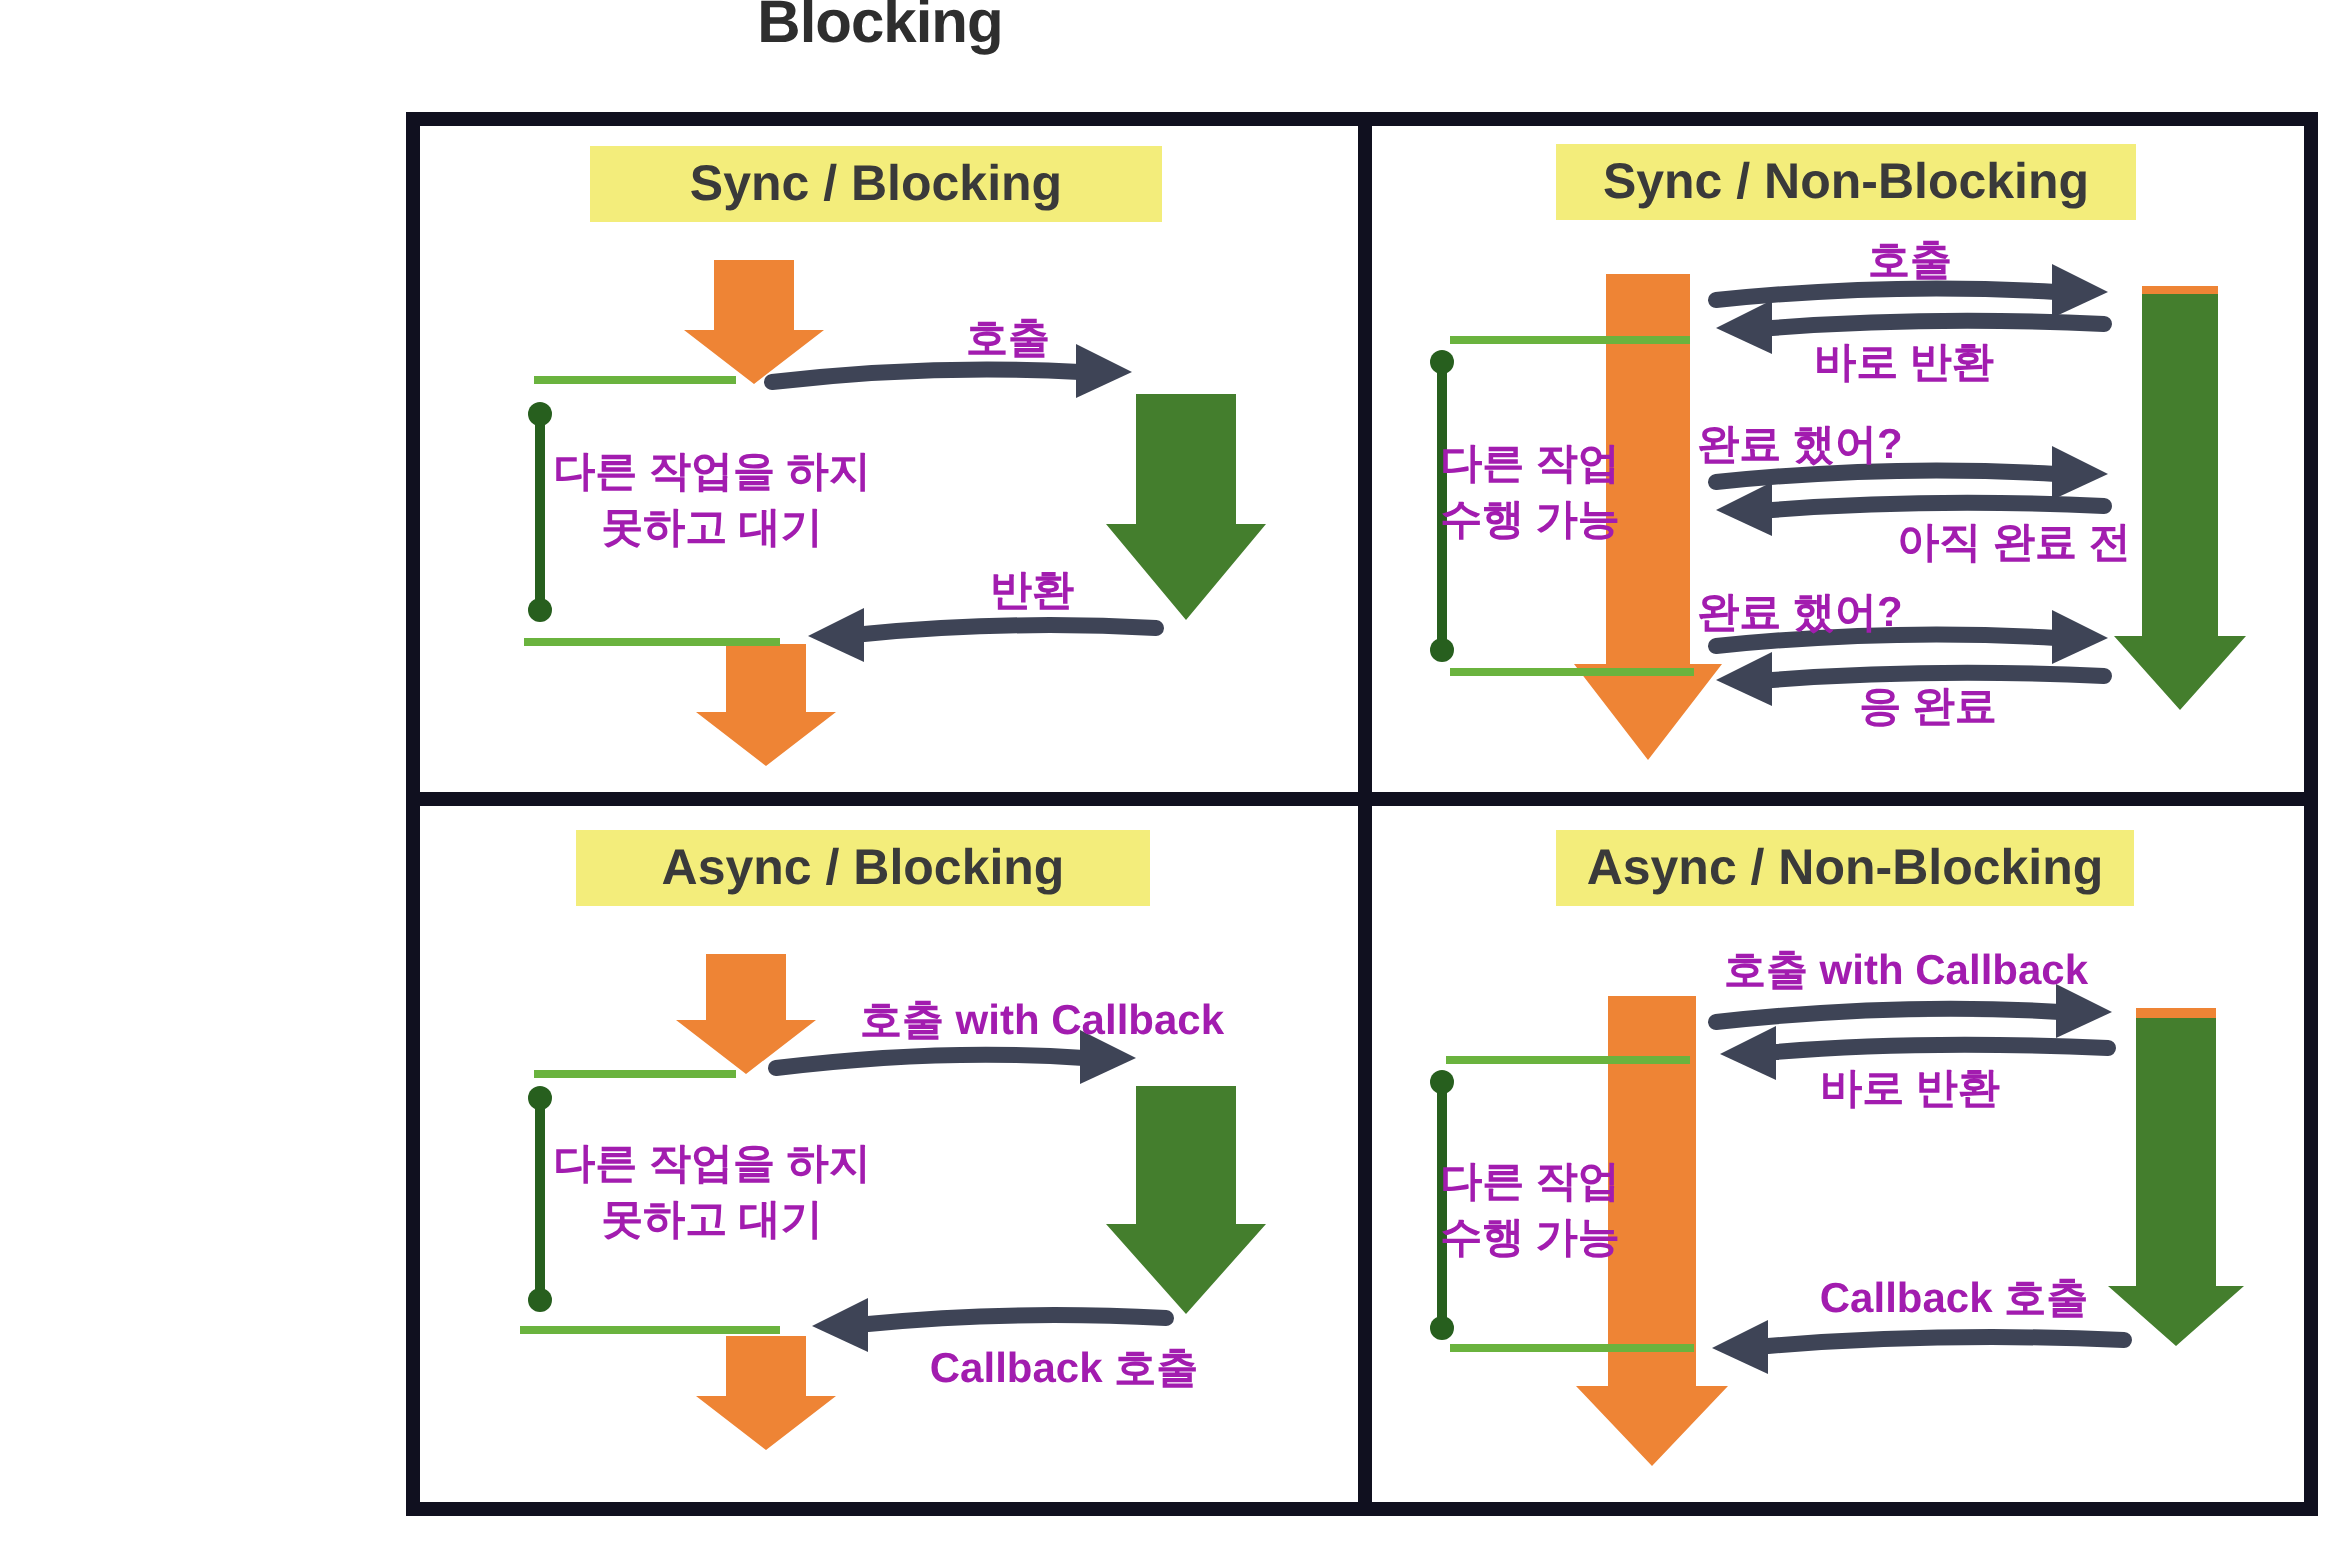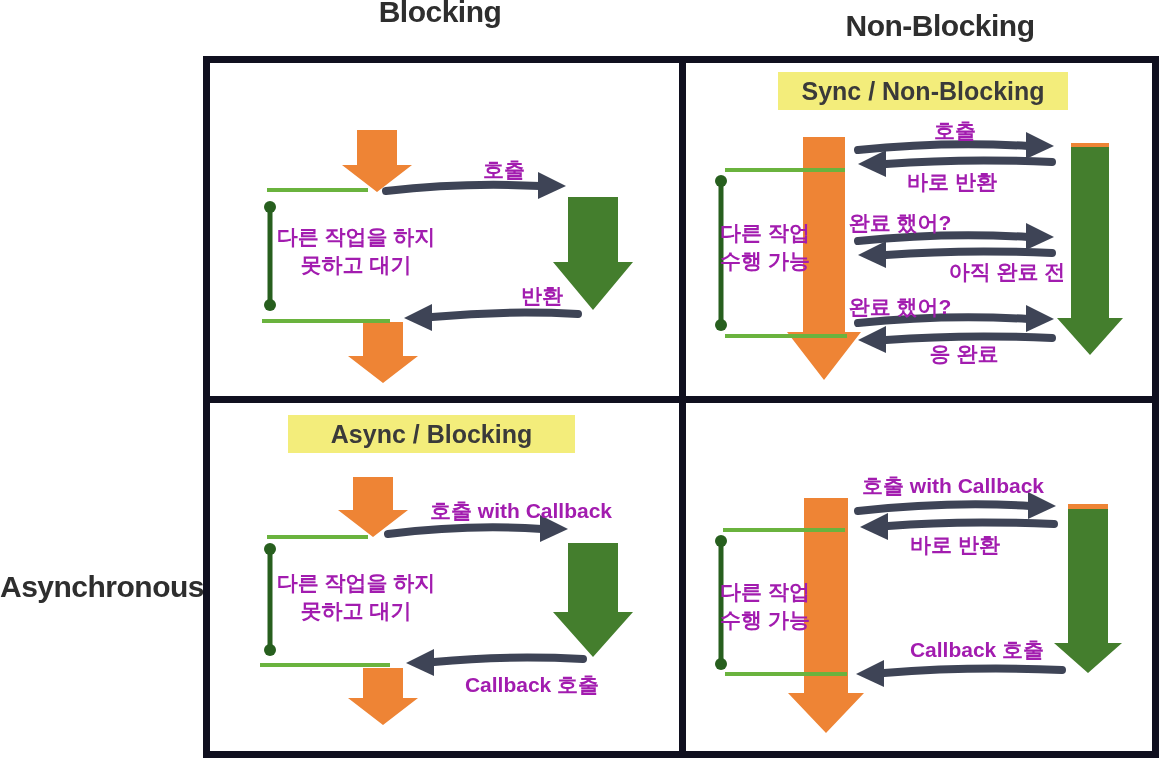--- a/index.html
+++ b/index.html
@@ -43,22 +43,20 @@
   .bracket-dot  { fill:var(--c-dark_green,#275f1e); }
   .msgline      { stroke:var(--c-arrow,#3e4456); stroke-width:8; stroke-linecap:round; fill:none; }
   .msghead      { fill:var(--c-arrow,#3e4456); }
 </style>
 </head>
 <body>
 
 <div class="canvas">
 
   <div class="axis-label" style="left:440px; top:12px;">Blocking</div>
-  <div class="axis-label" style="left:940px; top:26px;">Non-Blocking</div>
-  <div class="axis-label" style="left:102px; top:587px;">Asynchronous</div>
 
   <div class="grid-border"></div>
   <div class="grid-vline"></div>
   <div class="grid-hline"></div>
 
   <svg class="shapes" width="1174" height="779" viewBox="0 0 1174 779">
 
     <polygon class="orange-shape" points="357,130 397,130 397,165 412,165 377,192 342,165 357,165"></polygon>
     <polygon class="orange-shape" points="363,322 403,322 403,356 418,356 383,383 348,356 363,356"></polygon>
     <path class="lightline" d="M267,190 L368,190"></path>
@@ -115,25 +113,27 @@
     <circle class="bracket-dot" cx="721" cy="541" r="6"></circle>
     <circle class="bracket-dot" cx="721" cy="664" r="6"></circle>
     <path class="msgline" d="M858,511 Q950,501 1030,506"></path>
     <polygon class="msghead" points="1056,506 1028,492 1028,519"></polygon>
     <path class="msgline" d="M1054,524 Q960,520 888,526"></path>
     <polygon class="msghead" points="860,527 888,513 888,540"></polygon>
     <path class="msgline" d="M1062,670 Q970,666 884,673"></path>
     <polygon class="msghead" points="856,674 884,660 884,687"></polygon>
   </svg>
 
+  <div class="quad-title" style="left:295px; top:73px; width:286px; height:38px;">Sync / Blocking</div>
   <div class="quad-title" style="left:778px; top:72px; width:290px; height:38px;">Sync / Non-Blocking</div>
   <div class="quad-title" style="left:288px; top:415px; width:287px; height:38px;">Async / Blocking</div>
+  <div class="quad-title" style="left:778px; top:415px; width:289px; height:38px;">Async / Non-Blocking</div>
 
   <div class="k-label" style="left:504px; top:170px;">호출</div>
-  <div class="k-label" style="left:516px; top:296px;margin-left:26px;">반환</div>
+  <div class="k-label" style="left:516px; top:296px;">반환</div>
   <div class="k-label" style="left:356px; top:251px;">
     <span style="display:block;">다른 작업을 하지</span>
     <span style="display:block;">못하고 대기</span>
   </div>
 
   <div class="k-label" style="left:955px; top:131px;">호출</div>
   <div class="k-label" style="left:952px; top:182px;">바로 반환</div>
   <div class="k-label" style="left:900px; top:223px;">완료 했어?</div>
   <div class="k-label" style="left:1007px; top:272px;text-align:center;">아직 완료 전</div>
   <div class="k-label" style="left:900px; top:307px;">완료 했어?</div>

